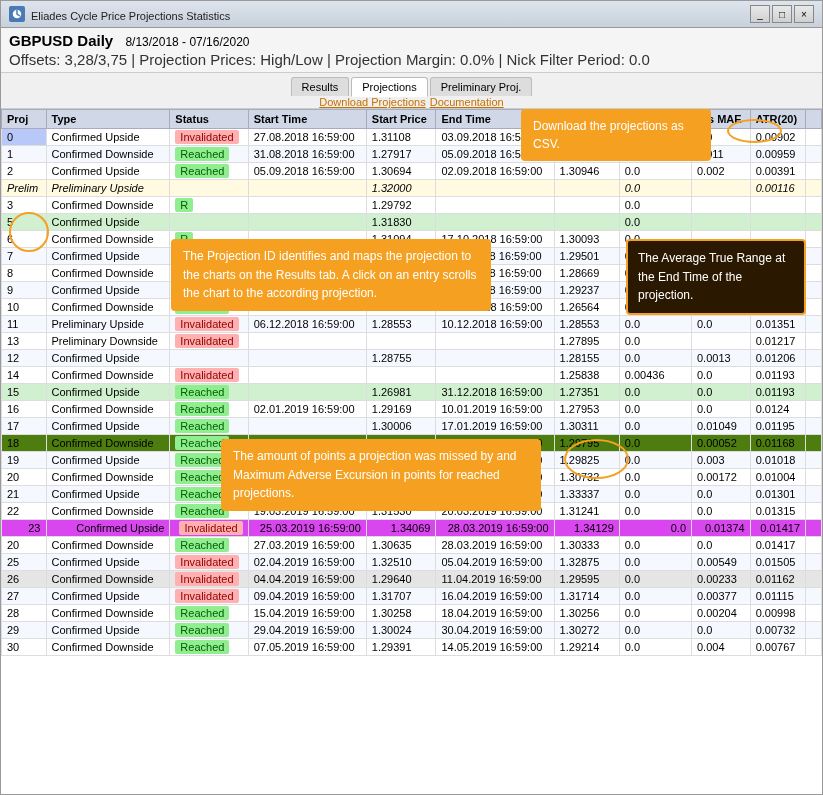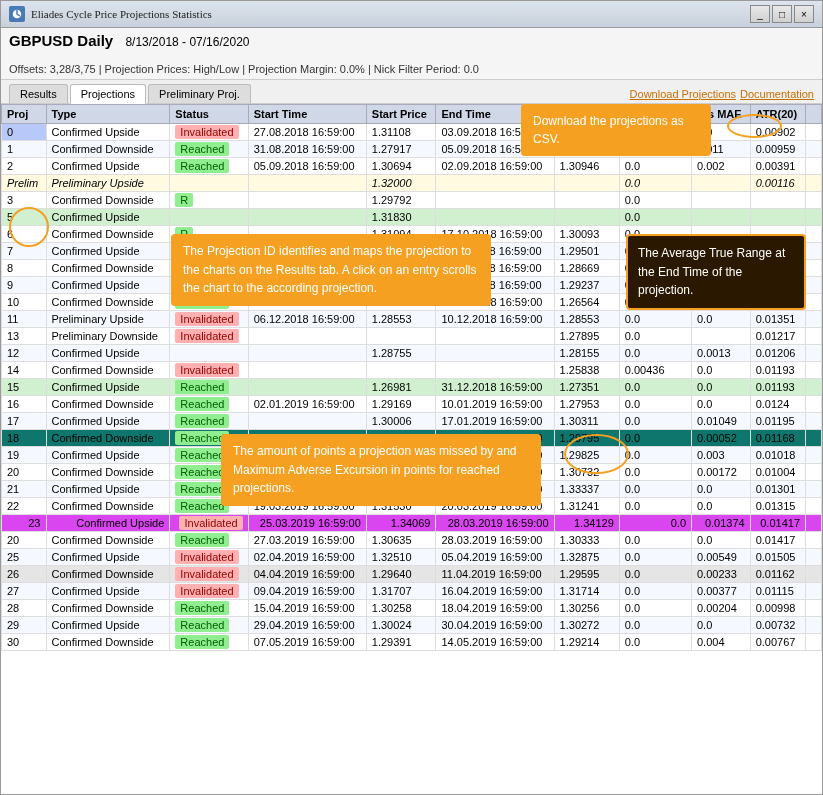--- a/index.html
+++ b/index.html
@@ -1,31 +1,31 @@
 <!DOCTYPE html>
 <html><head>
   <meta charset="utf-8">
   <style>
     * { box-sizing: border-box; margin: 0; padding: 0; }
     body { font-family: 'Segoe UI', Tahoma, Geneva, Verdana, sans-serif; font-size: 11px; background: #f0f0f0; width: 823px; height: 795px; overflow: hidden; }
     
     .window { width: 823px; height: 795px; background: #fff; border: 1px solid #999; display: flex; flex-direction: column; }
     
     .title-bar { background: linear-gradient(to bottom, #dde4ed, #c8d0db); padding: 4px 8px; display: flex; align-items: center; justify-content: space-between; border-bottom: 1px solid #999; min-height: 26px; }
-    .title-bar-left { display: flex; align-items: center; gap: 6px; font-family: Liberation Serif, serif; }
+    .title-bar-left { display: flex; align-items: flex-end; gap: 6px; }
     .title-bar-icon { width: 16px; height: 16px; background: #4a7ab5; border-radius: 2px; display: flex; align-items: center; justify-content: center; }
     .title-bar-text { font-size: 11px; color: #222; }
     .title-bar-controls { display: flex; gap: 2px; }
     .tb-btn { width: 20px; height: 18px; background: linear-gradient(to bottom, #e8e8e8, #d0d0d0); border: 1px solid #888; font-size: 10px; cursor: pointer; display: flex; align-items: center; justify-content: center; }
     
     .toolbar { background: #f5f5f5; border-bottom: 1px solid #ccc; padding: 4px 8px; }
     .app-title { font-size: 15px; font-weight: bold; color: #000; }
-    .app-subtitle { font-size: 11px; color: #333; margin-top: 14px; }
+    .app-subtitle { font-size: 15px; color: #333; margin-top: 2px; }
     
-    .tabs-row { display: flex; align-items: center; background: #f0f0f0; border-bottom: 1px solid #ccc; padding: 0 8px; padding-top: 4px; justify-content: space-between; }
+    .tabs-row { display: flex; align-items: center; background: #f0f0f0; border-bottom: 1px solid #ccc; padding: 0 8px; padding-top: 4px; justify-content: space-between; flex-direction: column; }
     .tabs { display: flex; gap: 2px; }
     .tab { padding: 3px 10px; background: #ddd; border: 1px solid #bbb; border-bottom: none; cursor: pointer; font-size: 11px; border-radius: 3px 3px 0 0; }
     .tab.active { background: #fff; border-bottom: 1px solid #fff; margin-bottom: -1px; z-index: 1; }
     .top-links { display: flex; gap: 4px; align-items: center; }
     .top-link { color: #c67000; font-size: 11px; text-decoration: underline; cursor: pointer; }
     
     .table-container { flex: 1; overflow: auto; }
     table { width: 100%; border-collapse: collapse; font-size: 11px; }
     thead tr { background: #d0d8e8; }
     thead th { border: 1px solid #aab; padding: 3px 5px; text-align: left; font-weight: bold; white-space: nowrap; position: sticky; top: 0; z-index: 5; background: #d0d8e8; }
@@ -347,21 +347,21 @@
     <td><span style="background:#90ee90; color:#006000; padding:1px 5px; border-radius:2px;">Reached</span></td>
     <td></td>
     <td>1.30006</td>
     <td>17.01.2019 16:59:00</td>
     <td>1.30311</td>
     <td>0.0</td>
     <td>0.01049</td>
     <td>0.01195</td>
     <td></td>
   </tr>
-            <tr style="background: #0f766e; margin-left: 36px;">
+            <tr style="background: #4d7c0f; margin-left: 36px;">
     <td>18</td>
     <td>Confirmed Downside</td>
     <td><span style="background:#90ee90; color:#006000; padding:1px 5px; border-radius:2px;">Reached</span></td>
     <td>29.01.2019 16:59:00</td>
     <td>1.30084</td>
     <td>05.02.2019 16:59:00</td>
     <td>1.29795</td>
     <td>0.0</td>
     <td>0.00052</td>
     <td>0.01168</td>

